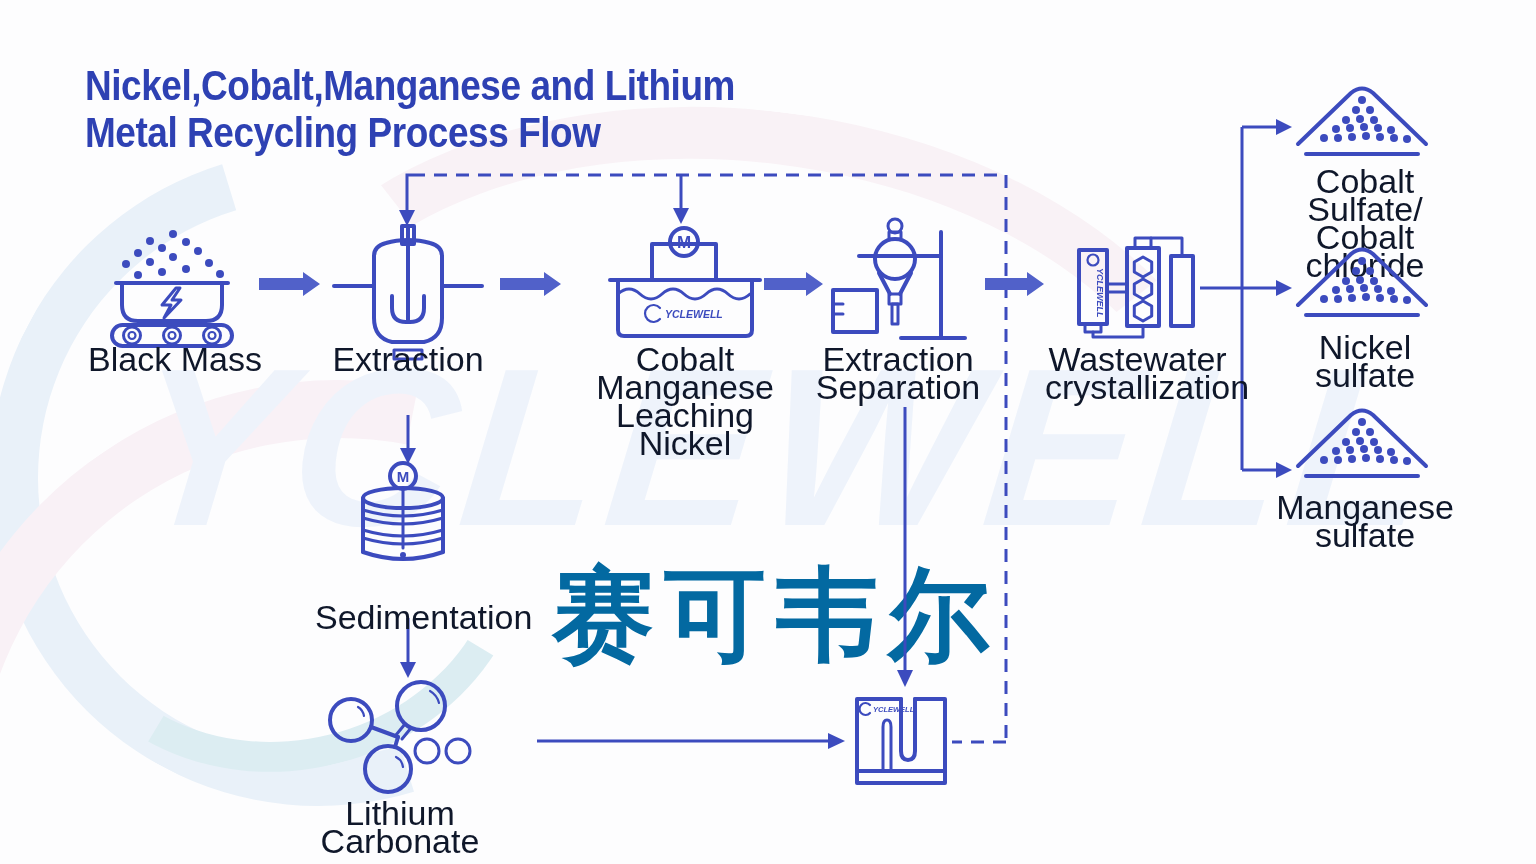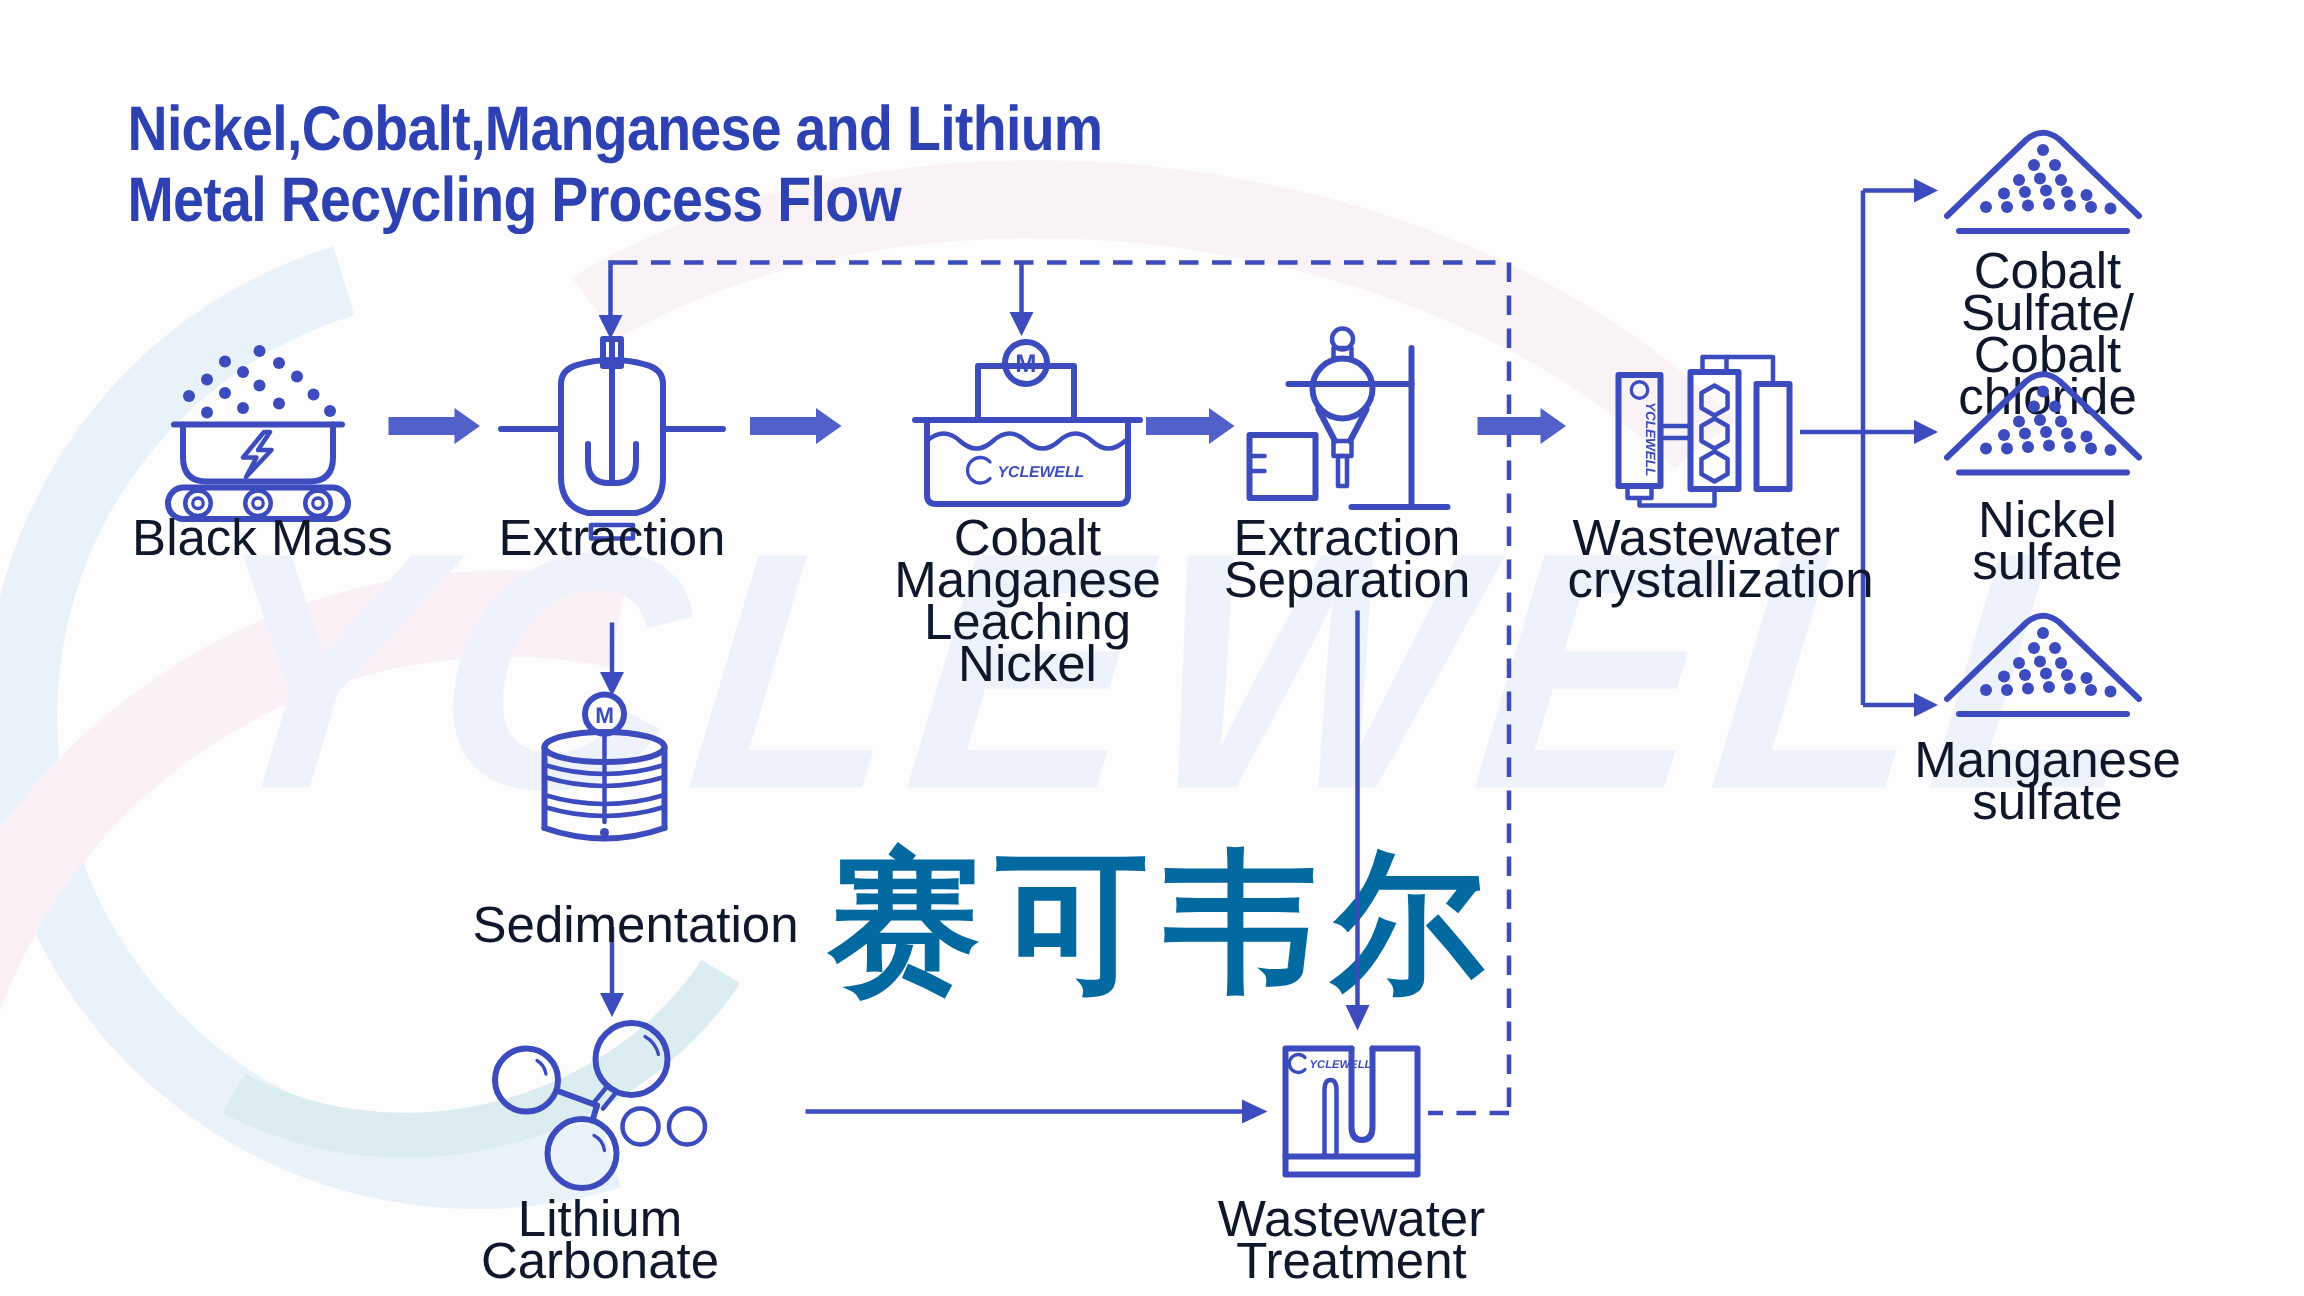--- a/index.html
+++ b/index.html
@@ -311,15 +311,14 @@
   <div class="lbl" style="left:300px;top:799px;width:200px">Lithium Carbonate</div>
 
   <svg viewBox="0 0 96 94" width="96" height="94" style="left:853px;top:697px">
     <path class="st" d="M 48 2 H 4 V 86 H 92 V 2 H 62"></path>
     <path class="st" d="M 48 2 V 54 Q 48 63 55 63 Q 62 63 62 54 V 2"></path>
     <path class="st" d="M 4 74 H 92"></path>
     <path class="st3" d="M 30 74 V 30 Q 30 23 34 23 Q 38 23 38 30 V 74"></path>
     <path class="st2" d="M 17 8 A 6 6 0 1 0 17 16"></path>
     <text class="svgtxt" x="20" y="15" font-size="7.5" font-weight="bold" font-style="italic">YCLEWELL</text>
   </svg>
-  <div class="lbl" style="left:770px;top:799px;width:262px">Wastewater Treatment</div>
 
 </div>
 
 </body></html>

